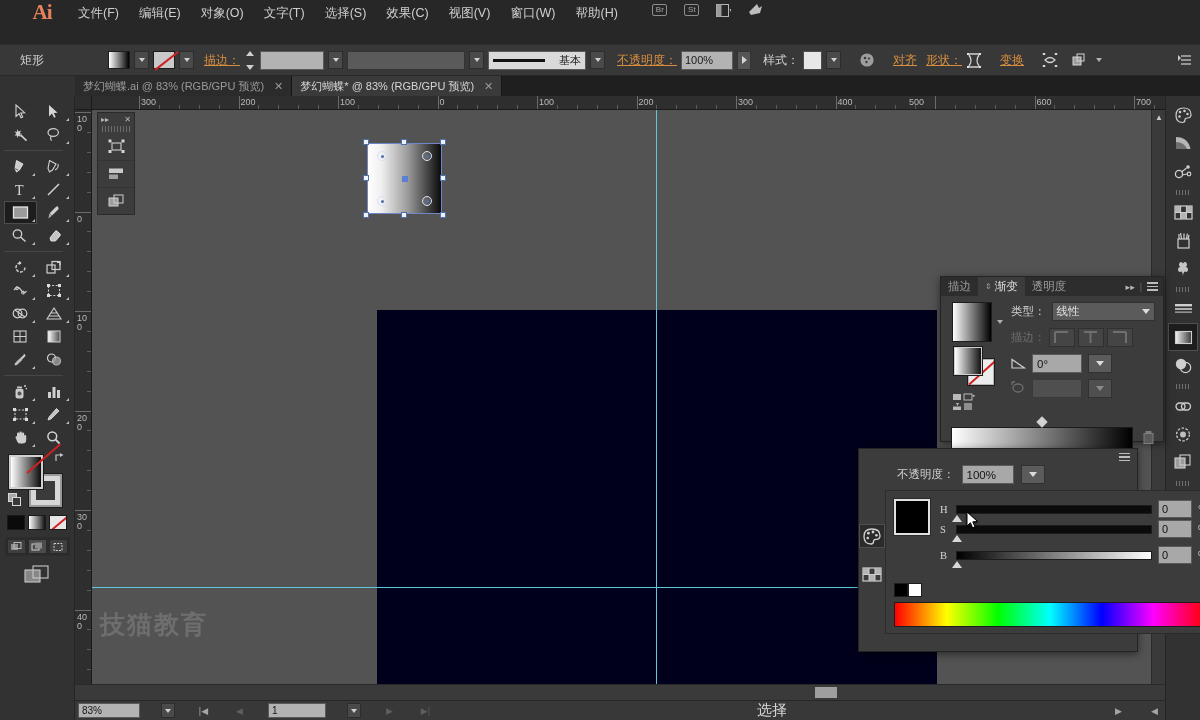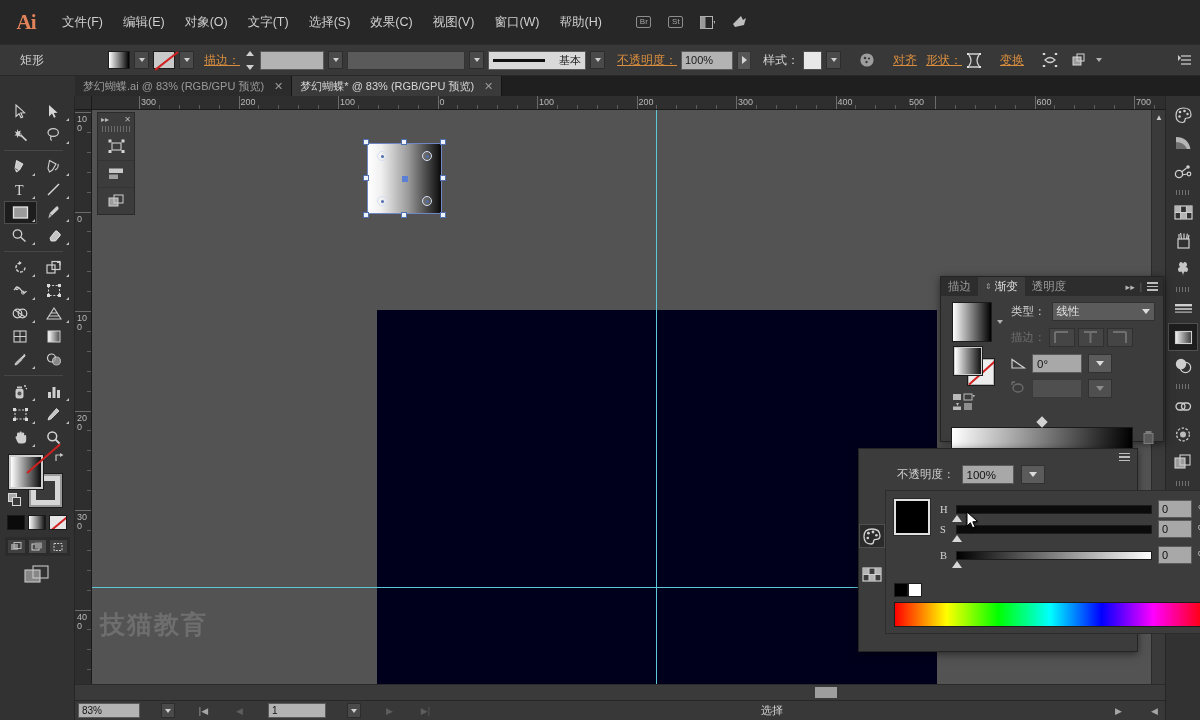--- a/index.html
+++ b/index.html
@@ -5,21 +5,21 @@
   * { box-sizing: border-box; margin:0; padding:0; }
   html,body{ background:#000; }
   body{
     width:1200px; height:720px; position:relative; overflow:hidden;
     font-family:"Liberation Sans","DejaVu Sans",sans-serif;
     font-size:11px; color:#c8c8c8; background:#1e1e1e;
   }
   .app{ position:absolute; inset:0; background:#323232; display:flex; flex-direction:column; }
 
   
-  .menubar{ height:44px; background:#272727; display:flex; align-items:center; flex:0 0 auto; position:relative; }
+  .menubar{ height:44px; background:#272727; display:flex; flex:0 0 auto; position:relative;padding-left:16px; }
   .ai-logo{ width:52px; text-align:center; font-size:21px; font-weight:bold; color:#e2835c;
             font-family:"Liberation Serif","DejaVu Serif",serif; letter-spacing:-1px; }
   .menu-item{ padding:5px 10px; font-size:12.5px; color:#cfcfcf; white-space:nowrap; cursor:default; }
   .mb-sep{ width:16px; }
   .mb-icon{ width:26px; height:20px; margin:0 3px; display:flex; align-items:center; justify-content:center;
             color:#b4b4b4; }
   .mb-icon .boxlab{ border:1px solid #8d8d8d; border-radius:2px; font-size:8px; padding:1px 2px; color:#a6a6a6;
                     line-height:1; min-width:15px; text-align:center; }
   .mb-right{ position:absolute; right:0; top:0; height:44px; display:flex; align-items:center; }
   .workspace{ font-size:12px; color:#cfcfcf; padding-right:4px; }
@@ -145,21 +145,21 @@
 
   
   .statusbar{ height:20px; background:#383838; border-top:1px solid #272727; display:flex; align-items:center;
               padding:0 3px; gap:21px; flex:0 0 auto; }
   .st-field{ width:62px;height:15px;background:#b3b3b3;border:1px solid #5a5a5a;display:flex;align-items:center;
              padding:0 3px;color:#141414;font-size:10px; }
   .st-dd{ width:14px;height:15px;background:#4a4a4a;border:1px solid #2d2d2d;display:flex;align-items:center;justify-content:center;}
   .st-dd:after{ content:''; width:0;height:0;border-left:3px solid transparent;border-right:3px solid transparent;border-top:4px solid #d0d0d0;}
   .st-nav{ width:15px;height:15px;display:flex;align-items:center;justify-content:center;color:#a6a6a6;font-size:9px; }
   .st-nav.dim{ color:#5e5e5e; }
-  .st-tool{ color:#d5d5d5; font-size:11px;font-family:Liberation Mono, monospace; }
+  .st-tool{ color:#d5d5d5; font-size:15px;font-family:Liberation Mono, monospace; }
 
   
   .rdock{ width:35px; background:#323232; border-left:1px solid #252525; display:flex; flex-direction:column;
           align-items:center; padding-top:5px; flex:0 0 auto; }
   .rdock .ri{ width:30px;height:28px;display:flex;align-items:center;justify-content:center;color:#cfcfcf; }
   .rdock .ri.sel{ background:#1d1d1d; box-shadow:inset 0 0 0 1px #505050; }
   .rdock .grip{ width:14px;height:5px;margin:5px 0 3px;
                 background:repeating-linear-gradient(90deg,#707070 0 1px,transparent 1px 3px); }
 
   

